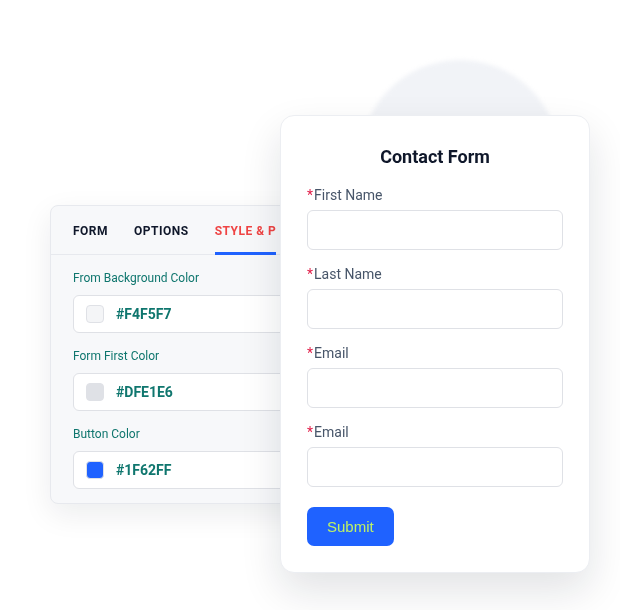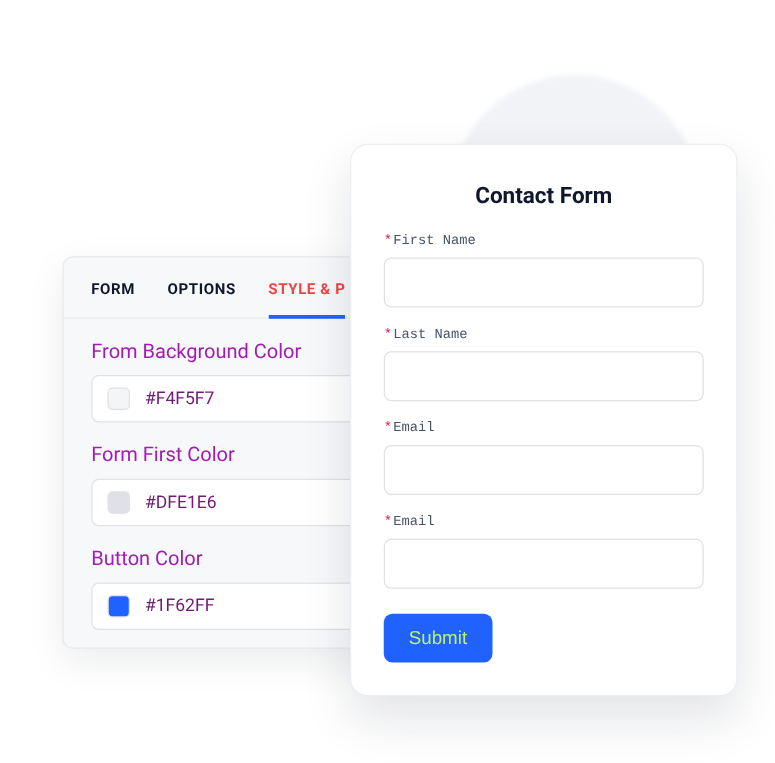--- a/index.html
+++ b/index.html
@@ -48,43 +48,44 @@
     cursor: pointer;
     white-space: nowrap;
   }
   .tab.active {
     color: #ef4444;
     border-bottom: 3px solid #1f62ff;
     margin-bottom: -1px;
   }
   .field-group { padding: 16px 22px 0 22px; }
   .group-label {
-    font-size: 16px;
-    color: #a21caf;
+    font-size: 12px;
+    color: #0f766e;
     margin-bottom: 10px;
   }
   .swatch-input {
     display: flex;
     align-items: center;
     background: #ffffff;
     border: 1px solid #dfe1e6;
     border-radius: 6px;
     padding: 9px 12px;
     gap: 12px;
   }
   .swatch {
     width: 18px;
     height: 18px;
     border-radius: 4px;
     border: 1px solid #dfe1e6;
     flex: 0 0 auto;
   }
   .swatch-val {
     font-size: 14px;
-    color: #701a75;
+    color: #0f766e;
+    font-weight: bold;
   }
   
   .card {
     position: absolute;
     top: 115px;
     left: 280px;
     width: 310px;
     background: #ffffff;
     border: 1px solid #eceef2;
     border-radius: 14px;
@@ -93,25 +94,24 @@
   }
   .card-title {
     font-size: 18px;
     font-weight: 700;
     color: #0f172a;
     margin-bottom: 20px;
     text-align: center;
   }
   .form-field { margin-bottom: 16px; }
   .form-label {
-    font-size: 11px;
+    font-size: 14px;
     color: #475569;
     margin-bottom: 7px;
     display: block;
-    font-family: Liberation Mono, monospace;
   }
   .req { color: #e11d48; margin-right: 1px; }
   .text-input {
     width: 100%;
     height: 40px;
     border: 1px solid #dfe1e6;
     border-radius: 6px;
     background: #ffffff;
     padding: 0 10px;
     font-size: 14px;

